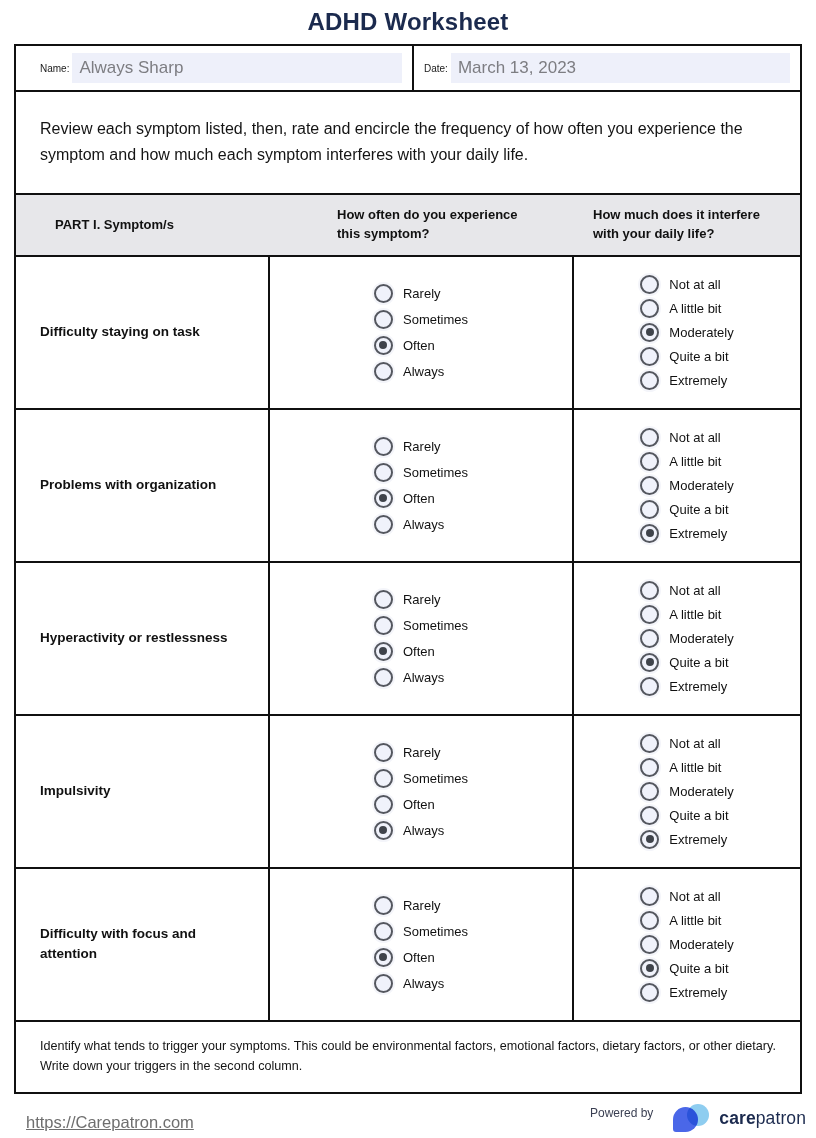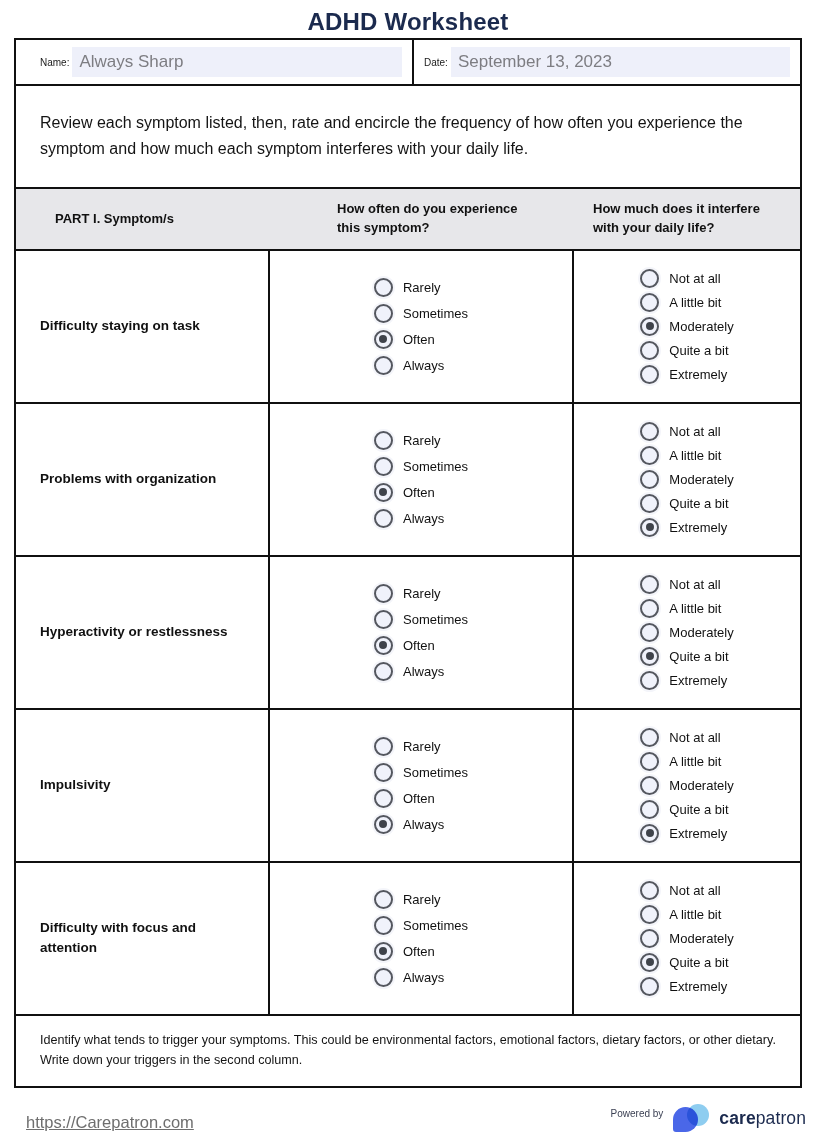--- a/index.html
+++ b/index.html
@@ -5,21 +5,21 @@
   * { margin:0; padding:0; box-sizing:border-box; }
   html,body { width:816px; background:#ffffff; font-family:"Liberation Sans", sans-serif; color:#111; }
   body { height:1138px; position:relative; }
 
   .page-title {
     text-align:center; font-size:24px; font-weight:bold;
     color:var(--navy,#1b2a4e); padding-top:8px; letter-spacing:.2px;
   }
 
   .form-box {
-    margin:2px 14px 0 14px;
+    margin:8px 14px 0 14px;
     border:2px solid #101010;
   }
 
   
   .id-row { display:flex; }
   .id-cell { display:flex; align-items:center; padding:7px 10px 7px 24px; height:44px; }
   .id-cell.name { width:396px; }
   .id-cell.date { flex:1; border-left:2px solid #101010; padding-left:10px; }
   .id-label { font-size:10px; color:#1a1a1a; margin-right:3px; white-space:nowrap; }
   .id-input {
@@ -89,21 +89,21 @@
   .footer {
     position:absolute; left:4px; bottom:0; width:100%;
     padding:0 14px 6px 22px;
     display:flex; align-items:flex-end; justify-content:space-between;
   }
   .footer-link {
     font-size:16.5px; color:var(--linkgray,#6e6e6e);
     text-decoration:underline; cursor:pointer;
   }
   .brand { display:flex; align-items:center; gap:8px; }
-  .powered-by { font-size:10px; color:#3a3f52; margin-right:2px; margin-bottom:10px; }
+  .powered-by { font-size:12px; color:#3a3f52; margin-right:12px; margin-bottom:10px; }
   .logo-mark { position:relative; width:38px; height:28px; }
   .logo-bubble {
     position:absolute; left:0; top:3px; width:25px; height:25px;
     background:var(--logoblue,#4a67e8);
     border-radius:50% 50% 50% 3px;
   }
   .logo-circle {
     position:absolute; left:14px; top:0; width:22px; height:22px;
     background:var(--logolight,#8ecdf0);
     border-radius:50%;
@@ -119,21 +119,21 @@
 
 <div class="form-box">
 
   <div class="id-row">
     <div class="id-cell name">
       <span class="id-label">Name:</span>
       <div class="id-input">Always Sharp</div>
     </div>
     <div class="id-cell date">
       <span class="id-label">Date:</span>
-      <div class="id-input">September 13, 2023</div>
+      <div class="id-input">March 13, 2023</div>
     </div>
   </div>
 
   <div class="instructions">Review each symptom listed, then, rate and encircle the frequency of how often you experience the symptom and how much each symptom interferes with your daily life.</div>
 
   <div class="table-header">
     <div class="h1">PART I. Symptom/s</div>
     <div class="h2">How often do you experience this symptom?</div>
     <div class="h3">How much does it interfere with your daily life?</div>
   </div>

